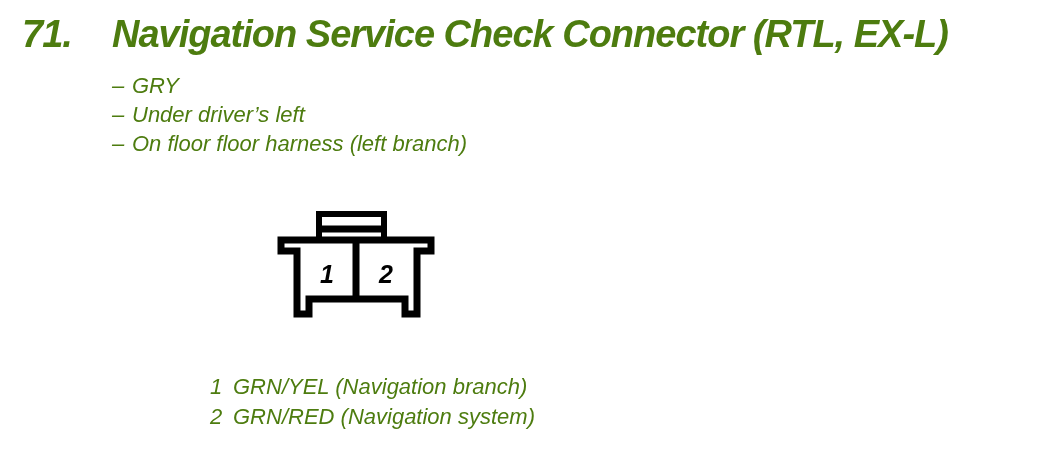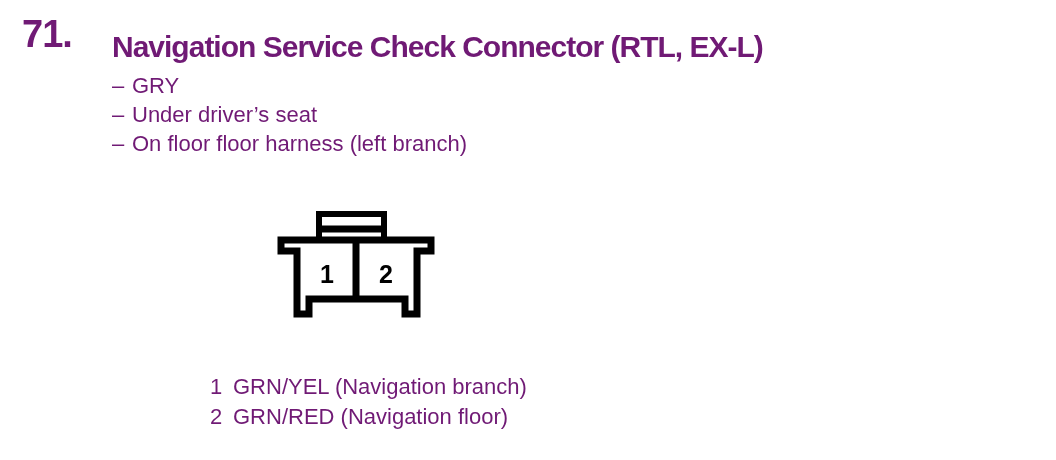--- a/index.html
+++ b/index.html
@@ -5,38 +5,39 @@
   html, body {
     margin: 0;
     padding: 0;
     background: #ffffff;
   }
   .page {
     position: relative;
     width: 1056px;
     height: 460px;
     background: #ffffff;
-    color: #701a75;
+    color: #4d7c0f;
     font-family: "Liberation Sans", "DejaVu Sans", sans-serif;
     overflow: hidden;
+    font-style: italic;
   }
   .section-number {
     position: absolute;
     left: 22px;
     top: 13px;
     font-size: 38px;
     font-weight: bold;
     letter-spacing: -1px;
     white-space: nowrap;
   }
   .page-title {
     position: absolute;
     left: 112px;
-    top: 30px;
-    font-size: 30px;
+    top: 13px;
+    font-size: 38px;
     font-weight: bold;
     letter-spacing: -1px;
     white-space: nowrap;
   }
   .notes {
     position: absolute;
     left: 112px;
     top: 71px;
     font-size: 22px;
     line-height: 29px;
@@ -87,21 +88,21 @@
 
   <div class="page-title">Navigation Service Check Connector (RTL, EX-L)</div>
 
   <div class="notes">
     <div class="note-item">
       <span class="note-dash">–</span>
       <span>GRY</span>
     </div>
     <div class="note-item">
       <span class="note-dash">–</span>
-      <span>Under driver’s seat</span>
+      <span>Under driver’s left</span>
     </div>
     <div class="note-item">
       <span class="note-dash">–</span>
       <span>On floor floor harness (left branch)</span>
     </div>
   </div>
 
   <div class="diagram-wrap">
     <svg width="170" height="120" viewBox="270 205 170 120">
 
@@ -117,17 +118,17 @@
     </svg>
   </div>
 
   <div class="pin-list">
     <div class="pin-row">
       <span class="pin-number">1</span>
       <span>GRN/YEL (Navigation branch)</span>
     </div>
     <div class="pin-row">
       <span class="pin-number">2</span>
-      <span>GRN/RED (Navigation floor)</span>
+      <span>GRN/RED (Navigation system)</span>
     </div>
   </div>
 
 </div>
 
 </body></html>

